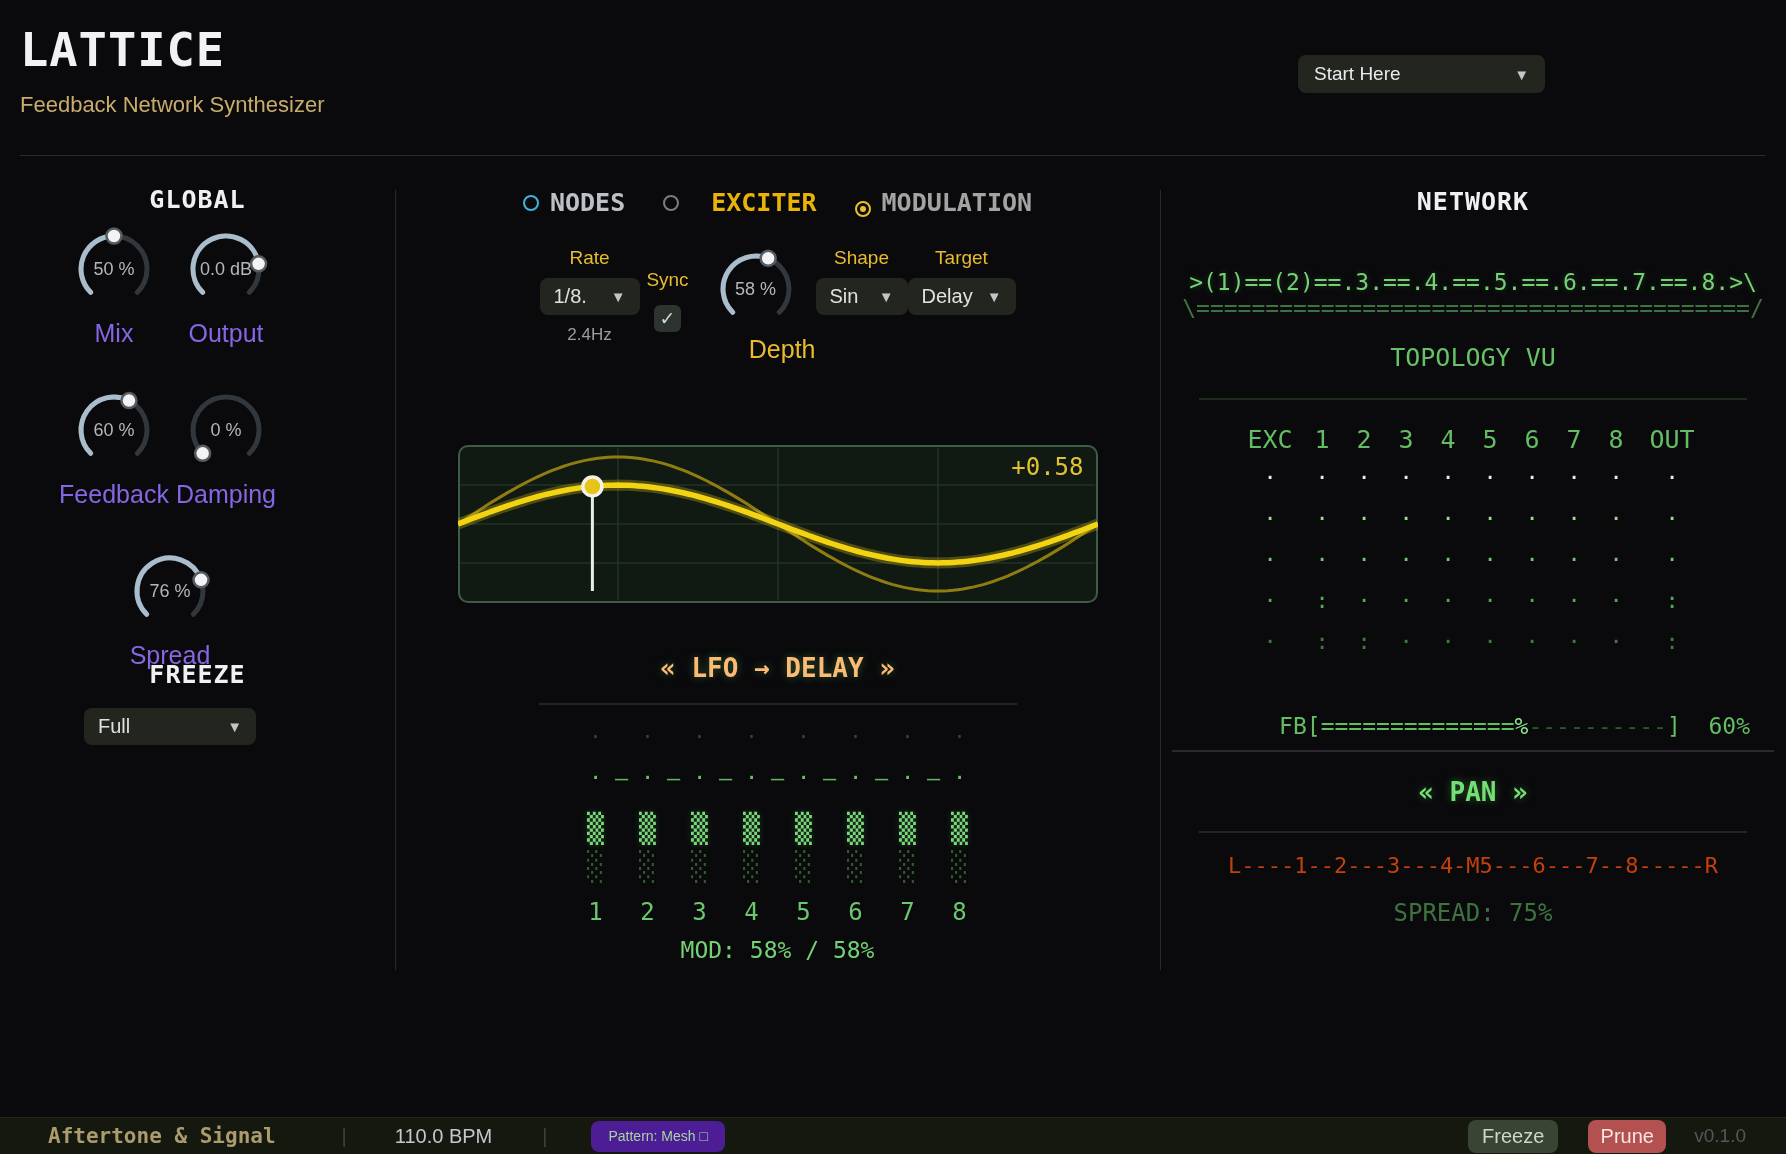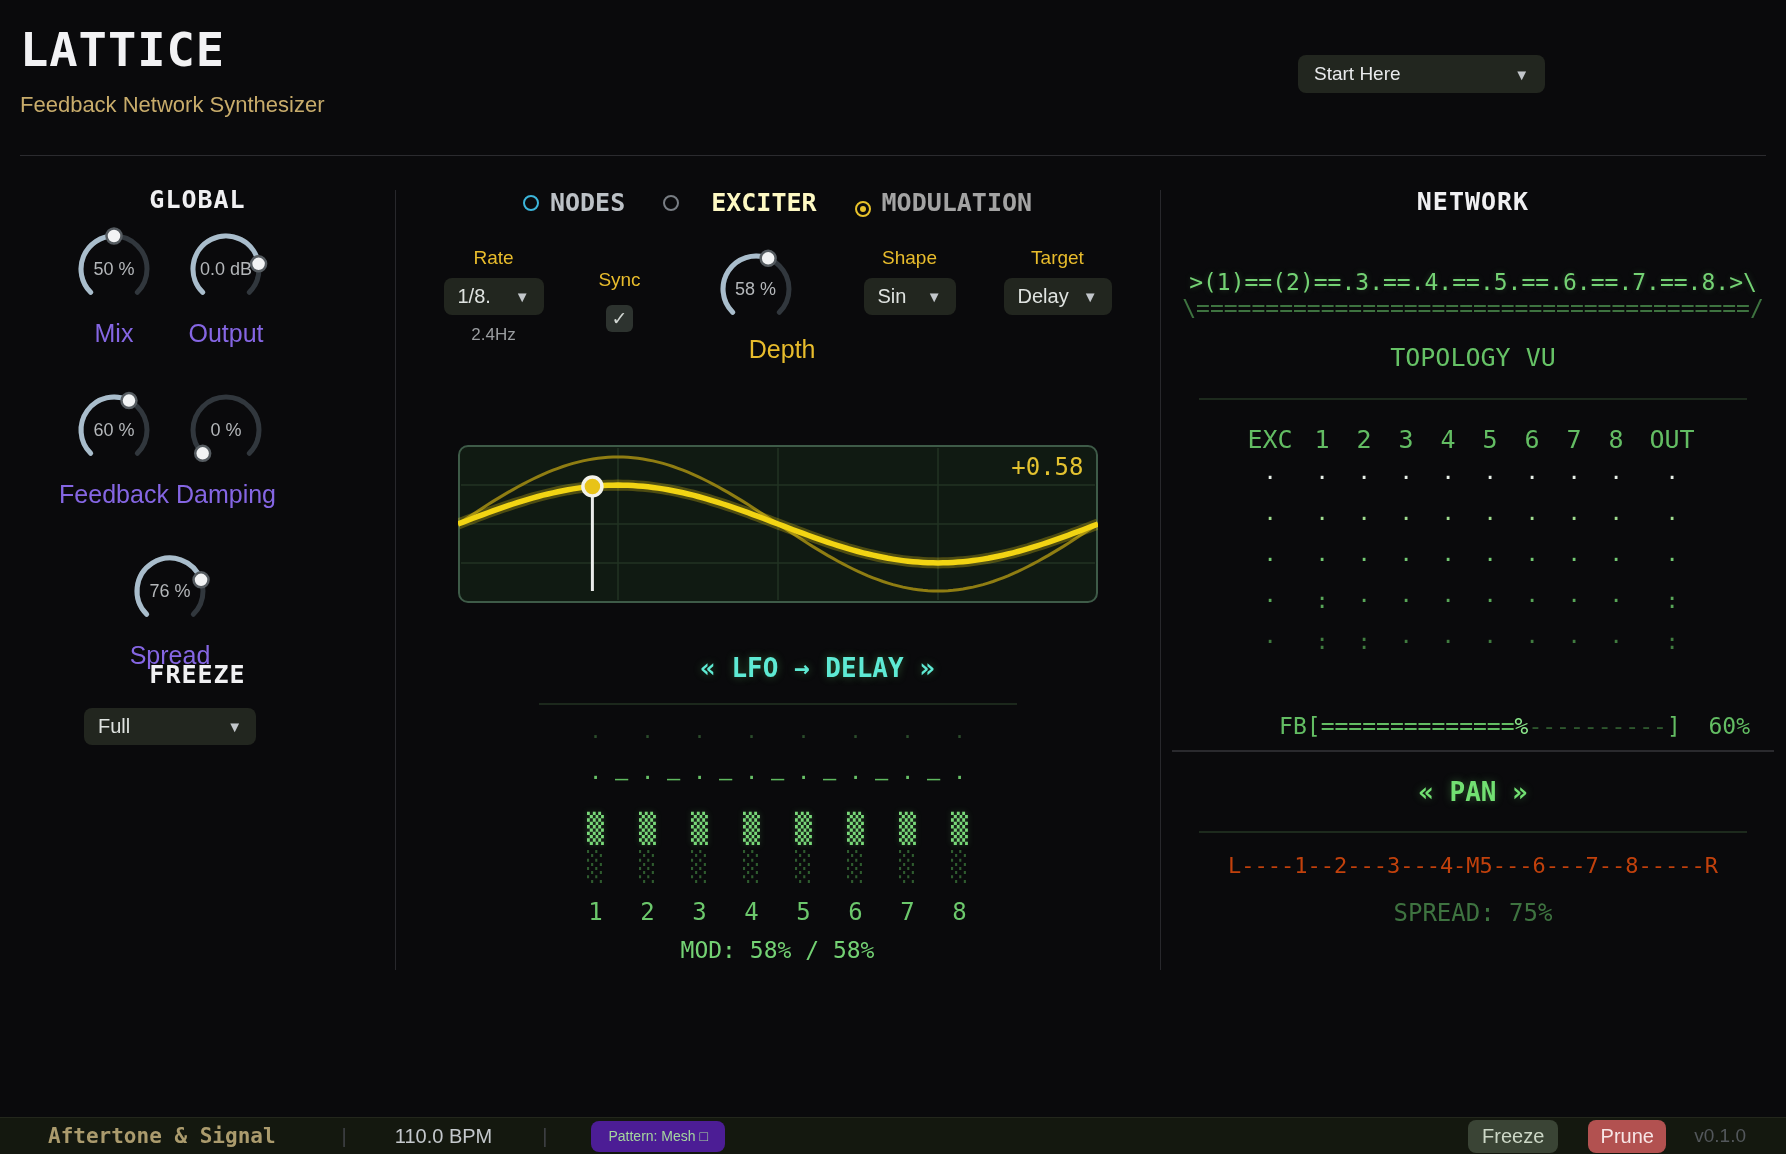--- a/index.html
+++ b/index.html
@@ -33,39 +33,39 @@
   .dd{background:#22261f;border-radius:8px;display:flex;align-items:center;
       justify-content:space-between;padding:0 14px;box-sizing:border-box;color:#dfe3e0;
       font-size:20px;cursor:pointer;}
   
   #col-center{position:absolute;left:395px;top:155px;width:765px;height:815px;}
   .tabs{position:absolute;top:33px;width:100%;display:flex;justify-content:center;gap:38px;}
   .tab{display:flex;align-items:center;gap:11px;cursor:pointer;font-family:"DejaVu Sans Mono",monospace;
        font-size:25px;font-weight:bold;}
   .tab-ring{width:16px;height:16px;border-radius:50%;box-sizing:border-box;position:relative;}
   .tab--nodes .tab-ring{border:2.5px solid #3cb5da;} .tab--nodes{color:#bcc1c6;}
-  .tab--exciter .tab-ring{border:2.5px solid #787d83;} .tab--exciter{color:#fef9c3;gap:32px;}
+  .tab--exciter .tab-ring{border:2.5px solid #787d83;} .tab--exciter{color:#eab308;gap:32px;}
   .tab--mod .tab-ring{border:2.5px solid #e8c22b;} .tab--mod{color:#a3a3a3;align-items:flex-end;}
   .tab--mod .tab-ring::after{content:"";position:absolute;left:50%;top:50%;width:6px;height:6px;
        border-radius:50%;background:#e8c22b;transform:translate(-50%,-50%);}
   .ctl-row{position:absolute;top:92px;width:100%;display:flex;justify-content:center;
-           gap:48px;align-items:flex-start;}
+           align-items:flex-start;}
   .ctl{text-align:center;}
   .ctl-label{font-size:19px;color:#e8bc2c;}
   .ctl .dd{height:37px;margin-top:9px;}
   .hz{margin-top:10px;font-size:17px;color:#9a9da0;}
   .checkbox{width:27px;height:27px;margin:14px auto 0;background:#2d332f;border-radius:6px;
             display:flex;align-items:center;justify-content:center;color:#d2d7d3;font-size:19px;cursor:pointer;}
   .depth-label{margin-top:4px;text-align:right;font-size:25px;color:#e8bc2c;}
   #wave-panel{position:absolute;top:290px;left:50%;transform:translateX(-50%);width:640px;height:146px;}
   #wave-readout{position:absolute;right:14px;top:8px;font-family:"DejaVu Sans Mono",monospace;
                 font-size:24px;color:#e3c230;}
   .route-label{position:absolute;top:498px;width:100%;text-align:center;
-               font-family:"DejaVu Sans Mono",monospace;font-size:26px;font-weight:bold;color:#5eead4;
-               text-shadow:0 0 8px rgba(110,224,110,.35);padding-left:40px;}
+               font-family:"DejaVu Sans Mono",monospace;font-size:26px;font-weight:bold;color:#fdba74;
+               text-shadow:0 0 8px rgba(110,224,110,.35);}
   .mod-sep{position:absolute;top:548px;left:50%;transform:translateX(-50%);width:478px;height:2px;background:#1c281c;}
   #matrix{position:absolute;top:570px;left:50%;transform:translateX(-50%);width:416px;
           font-family:"DejaVu Sans Mono",monospace;text-align:center;}
   .grid8{display:grid;grid-template-columns:repeat(8,52px);}
   .mx-faint{font-size:20px;line-height:22px;color:#2c4e2c;}
   .mx-ddrow{margin-top:20px;height:22px;}
   .mx-ddcell{position:relative;height:22px;}
   .mx-dot{position:absolute;left:50%;transform:translateX(-50%);font-size:22px;line-height:22px;color:#68c268;}
   .mx-dash{position:absolute;left:100%;transform:translateX(-50%);font-size:22px;line-height:22px;color:#5fb95f;}
   .mx-bright{margin-top:24px;font-size:28px;line-height:32px;color:#79d879;text-shadow:0 0 6px rgba(120,216,120,.3);}

